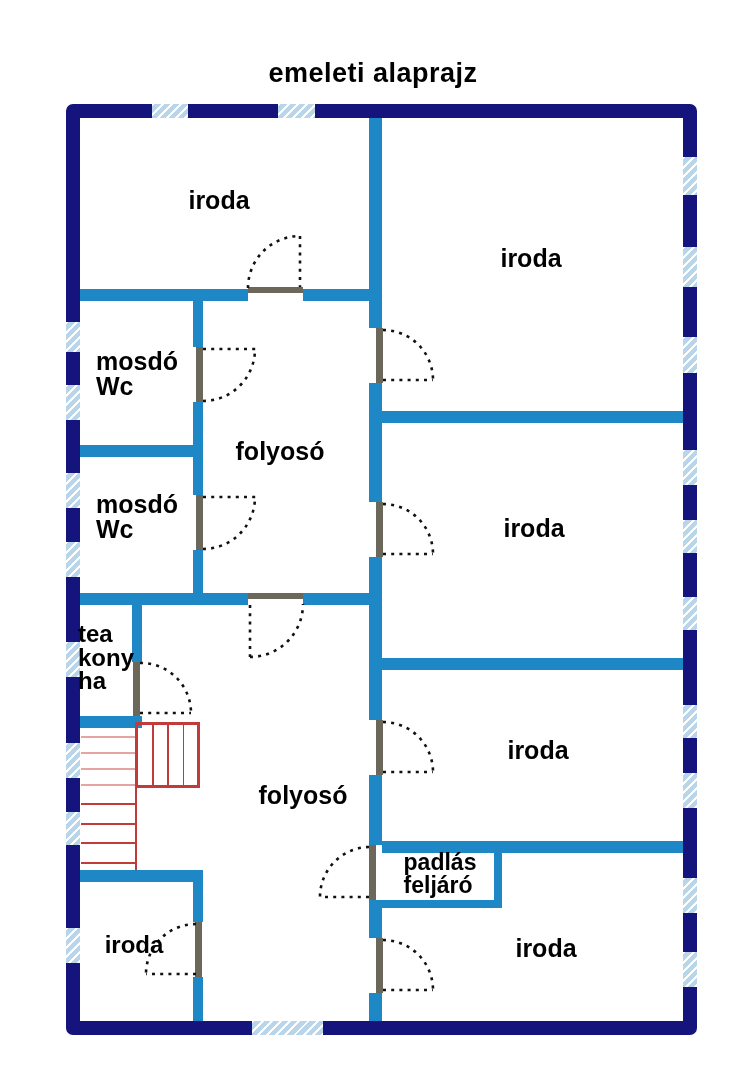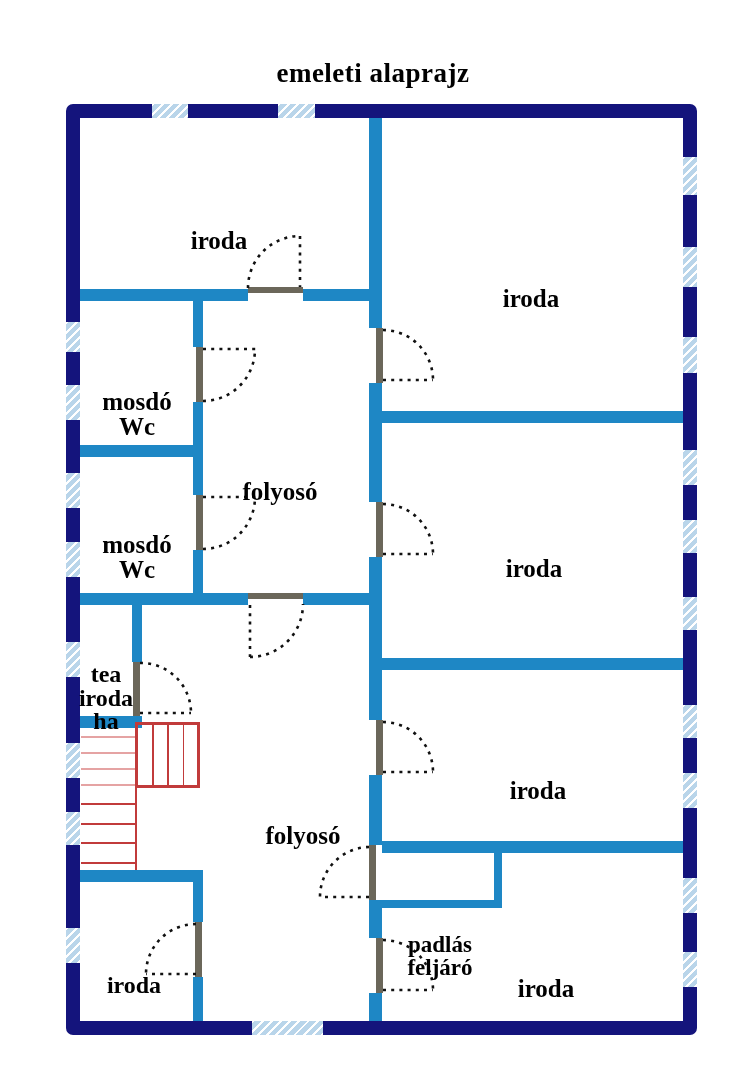--- a/index.html
+++ b/index.html
@@ -1,30 +1,30 @@
 <!DOCTYPE html>
 <html style="--navy: #14147c; --teal: #1e87c5; --win: #b9d5ea; --red: #c13b3b; --redlight: #e5a3a3; --sill: #6b675a; --ink: #000000; --bg: #ffffff;"><head>
 <meta charset="utf-8">
 <style>
   :root{
     --navy:#14147c; --teal:#1e87c5; --win:#b9d5ea; --red:#c13b3b;
     --redlight:#e5a3a3; --sill:#6b675a; --ink:#000; --bg:#fff;
   }
   html,body{margin:0;padding:0;background:var(--bg);}
   .plan{position:relative;width:748px;height:1045px;background:var(--bg);
-        font-family:Liberation Serif, serif;overflow:hidden;}
+        font-family:Liberation Sans, sans-serif;overflow:hidden;}
   .title{position:absolute;transform:translate(-50%,-50%);font-weight:bold;
          color:var(--ink);white-space:nowrap;letter-spacing:0.5px;}
   .outer-wall{position:absolute;left:66px;top:104px;width:603px;height:903px;
               border:14px solid var(--navy);border-radius:7px;box-sizing:content-box;}
   .wall{position:absolute;background:var(--teal);}
   .window{position:absolute;background:repeating-linear-gradient(135deg,#ffffff 0 2px,var(--win) 2px 6.5px);}
   .sill{position:absolute;background:var(--sill);}
   .room-label{position:absolute;transform:translate(-50%,-50%);font-weight:bold;
-              color:var(--ink);text-align:center;white-space:pre-line;line-height:0.98;margin-top:41px;}
+              color:var(--ink);white-space:pre-line;line-height:0.98;}
   .stair-box{position:absolute;left:135px;top:722px;width:59px;height:60px;
              border:3px solid var(--red);
              background:repeating-linear-gradient(90deg,transparent 0 13.5px,var(--red) 13.5px 15.5px);}
   .stair-up{position:absolute;left:81px;top:722px;width:54px;height:64px;
             background:repeating-linear-gradient(180deg,transparent 0 14px,var(--redlight) 14px 16px);}
   .stair-down{position:absolute;left:81px;top:786px;width:54px;height:84px;
               border-right:2.5px solid var(--red);
               background:repeating-linear-gradient(180deg,transparent 0 17.5px,var(--red) 17.5px 19.5px);}
   svg.overlay{position:absolute;left:0;top:0;pointer-events:none;}
   svg.overlay path{fill:none;stroke:#111;stroke-width:2.6;stroke-dasharray:3 5.2;}
@@ -128,21 +128,21 @@
 
   <div class="room-label" style="left:219px;top:200px;font-size:25px;">iroda</div>
   <div class="room-label" style="left:531px;top:258px;font-size:25px;">iroda</div>
   <div class="room-label" style="left:137px;top:373px;font-size:25px;">mosdó
 Wc</div>
   <div class="room-label" style="left:280px;top:451px;font-size:25px;">folyosó</div>
   <div class="room-label" style="left:137px;top:516px;font-size:25px;">mosdó
 Wc</div>
   <div class="room-label" style="left:534px;top:528px;font-size:25px;">iroda</div>
   <div class="room-label" style="left:106px;top:657px;font-size:24px;">tea
-iroda
+kony
 ha</div>
   <div class="room-label" style="left:303px;top:795px;font-size:25px;">folyosó</div>
   <div class="room-label" style="left:538px;top:750px;font-size:25px;">iroda</div>
-  <div class="room-label" style="left:440px;top:916px;font-size:23px;">padlás
+  <div class="room-label" style="left:440px;top:874px;font-size:23px;">padlás
 feljáró</div>
   <div class="room-label" style="left:134px;top:945px;font-size:24px;">iroda</div>
   <div class="room-label" style="left:546px;top:948px;font-size:25px;">iroda</div>
 </div>
 
 </body></html>

